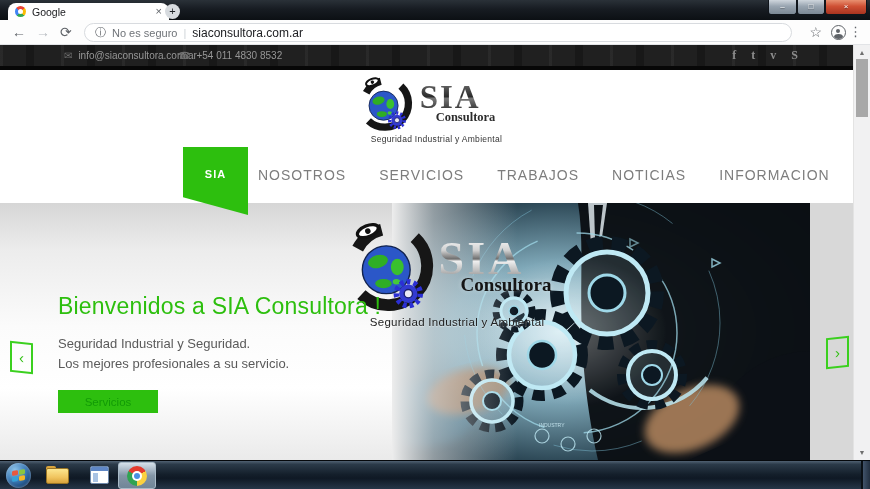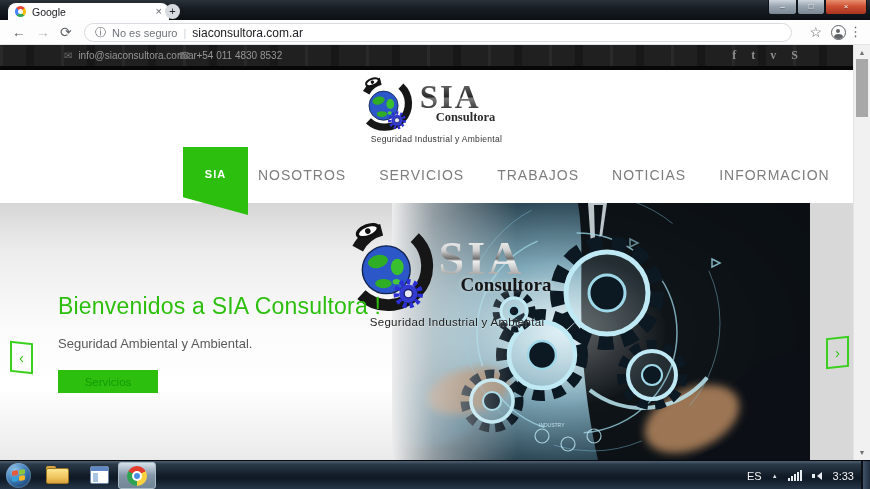--- a/index.html
+++ b/index.html
@@ -333,21 +333,22 @@
         <div>
           <div class="sia-word">SIA</div>
           <div class="consultora">Consultora</div>
         </div>
       </div>
       <div class="tagline">Seguridad Industrial y Ambiental</div>
     </div>
 
     <div class="hero-copy">
       <h1>Bienvenidos a SIA Consultora !</h1>
-      <p>Seguridad Ambiental y Ambiental.</p>
+      <p>Seguridad Industrial y Seguridad.</p>
+      <p>Los mejores profesionales a su servicio.</p>
       <button class="hero-btn">Servicios</button>
     </div>
 
     <div class="car-arrow car-prev">‹</div>
     <div class="car-arrow car-next">›</div>
   </div>
 
   <div class="abs scrollbar">
     <div class="sb-arrow sb-up">▲</div>
     <div class="sb-thumb"></div>
@@ -361,29 +362,16 @@
           <i></i>
           <i></i>
           <i></i>
         </span>
       </div>
     <div class="tb-folder"></div>
     <div class="tb-app"></div>
     <div class="chrome-btn">
       <span class="chrome-ic"></span>
     </div>
-    <div class="tray">
-      <span class="t">ES</span>
-      <span class="caret">▲</span>
-      <span class="sigbars">
-          <i></i>
-          <i></i>
-          <i></i>
-          <i></i>
-          <i></i>
-        </span>
-      <span class="spk"></span>
-      <span class="t">3:33</span>
-    </div>
     <div class="showdesk"></div>
   </div>
 
 </div>
 
 </body></html>

